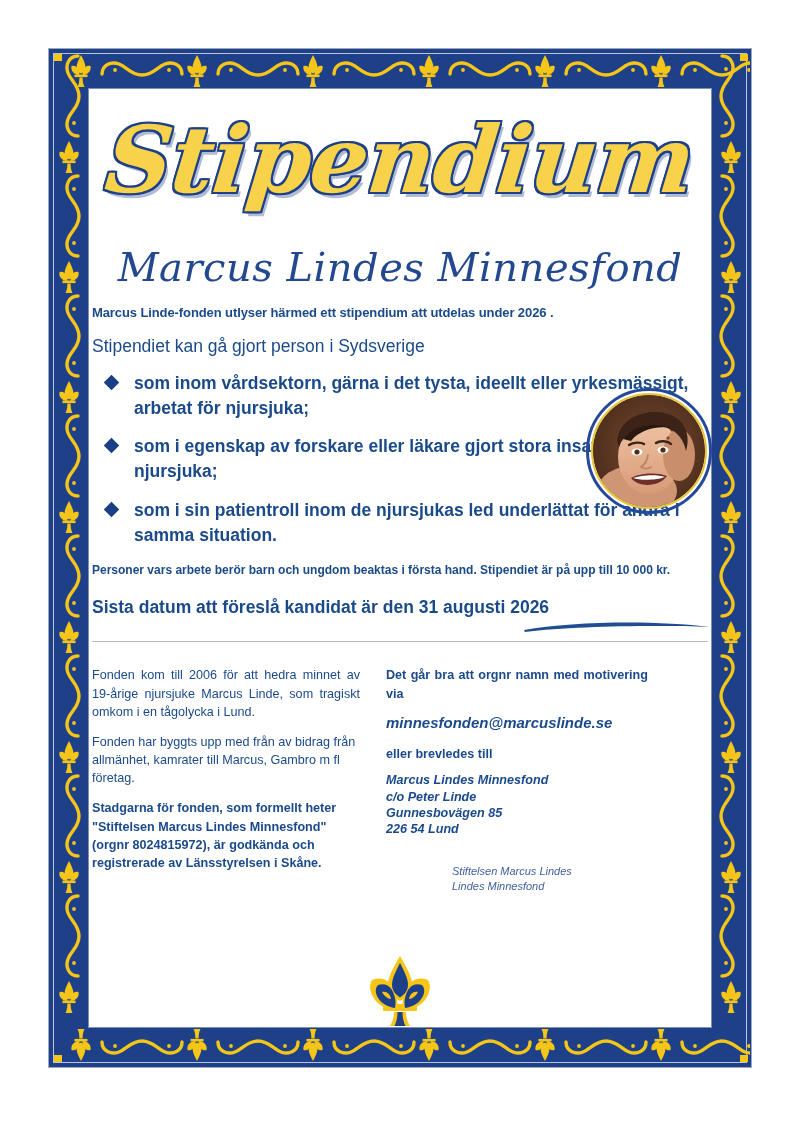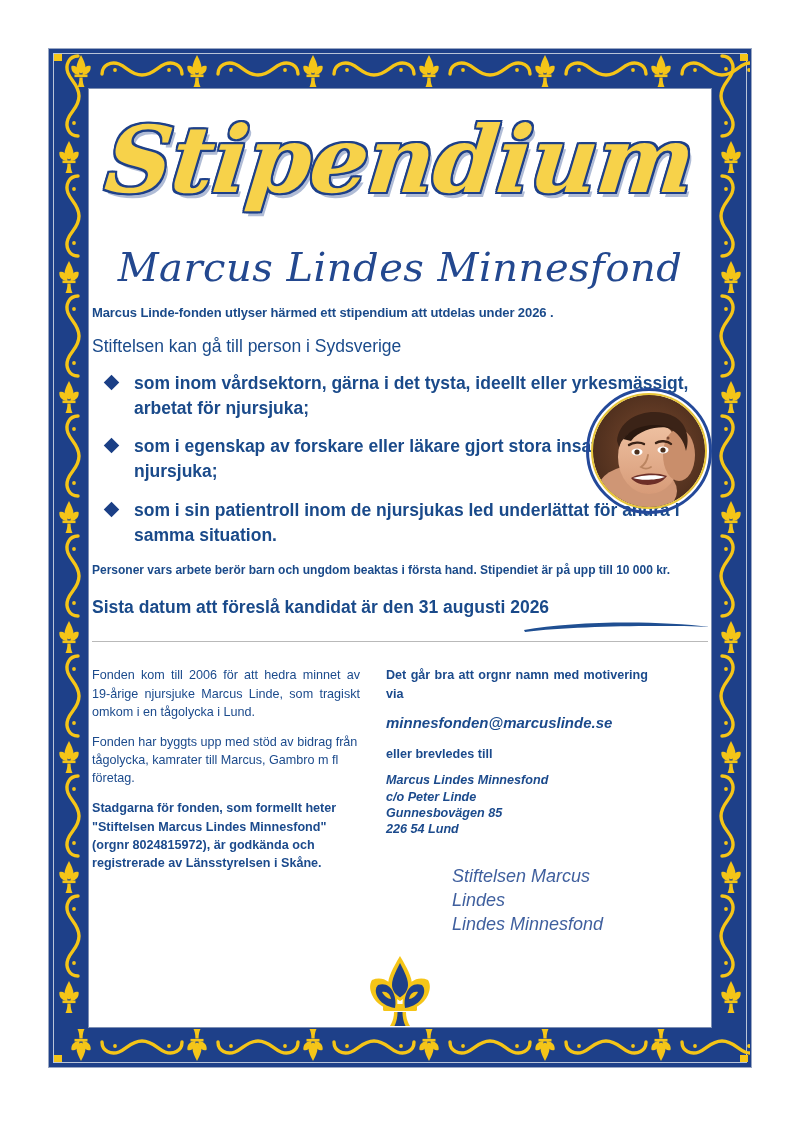--- a/index.html
+++ b/index.html
@@ -86,21 +86,21 @@
   .p{font-size:12.6px;color:#1b4a8c;line-height:1.44;margin:0 0 12px 0;text-align:justify;}
   .p.nb{text-align:left;}
   .p.bold{font-weight:800;text-align:left;line-height:1.46;}
   .p.mail{font-style:italic;font-weight:700;font-size:15px;}
   .p.addr{font-style:italic;font-weight:700;line-height:1.3;margin-bottom:12px;}
   .p.weblead{font-weight:700;text-align:justify;}
   .p.weblead b{font-weight:800;}
   .p.tight{margin-bottom:9px;font-weight:700;}
 
   .sign{
-    font-style:italic;color:#3f5f9e;font-size:18px;line-height:1.35;
+    font-style:italic;color:#3f5f9e;font-size:11px;line-height:1.35;
     margin-top:26px;padding-left:66px;
   }
 
   
   .photo{
     position:absolute;right:-4px;top:296px;width:126px;height:126px;border-radius:50%;
     border:3px solid #24499a;box-sizing:border-box;overflow:hidden;
   }
   .photo .gold{
     position:absolute;inset:2px;border-radius:50%;border:2px solid #e8c63a;
@@ -340,21 +340,21 @@
   <div class="content">
 
     <div class="title-wrap">
       <div class="title">Stipendium</div>
     </div>
 
     <div class="subtitle">Marcus Lindes Minnesfond</div>
 
     <div class="lead">Marcus Linde-fonden utlyser härmed ett stipendium att utdelas under 2026 .</div>
 
-    <div class="intro">Stiftelsen kan gå till person i Sydsverige</div>
+    <div class="intro">Stipendiet kan gå gjort person i Sydsverige</div>
 
     <ul class="bullets">
       <li>
         <span class="dia"></span>
         <span>som inom vårdsektorn, gärna i det tysta, ideellt eller yrkesmässigt, arbetat för njursjuka;</span>
       </li>
       <li>
         <span class="dia"></span>
         <span>som i egenskap av forskare eller läkare gjort stora insatser för njursjuka;</span>
       </li>
@@ -372,21 +372,21 @@
           <path d="M2 11 C50 2 135 1 188 8 C136 6 52 7 3 13 Z" fill="#1f4f92"></path>
         </svg>
       </span>
     </div>
 
     <div class="rule"></div>
 
     <div class="cols">
       <div class="col-l">
         <p class="p">Fonden kom till 2006 för att hedra minnet av 19-årige njursjuke Marcus Linde, som tragiskt omkom i en tågolycka i Lund.</p>
-        <p class="p nb">Fonden har byggts upp med stöd av bidrag från tågolycka, kamrater till Marcus, Gambro m fl företag.</p>
+        <p class="p nb">Fonden har byggts upp med från av bidrag från allmänhet, kamrater till Marcus, Gambro m fl företag.</p>
         <p class="p bold">Stadgarna för fonden, som formellt heter "Stiftelsen Marcus Lindes Minnesfond" (orgnr 8024815972), är godkända och registrerade av Länsstyrelsen i Skåne.</p>
       </div>
 
       <div class="col-r">
         <p class="p tight">Det går bra att orgnr namn med motivering via</p>
         <p class="p mail">minnesfonden@marcuslinde.se</p>
         <p class="p tight">eller brevledes till</p>
         <p class="p addr" style="white-space:pre-line">Marcus Lindes Minnesfond
 c/o Peter Linde
 Gunnesbovägen 85

